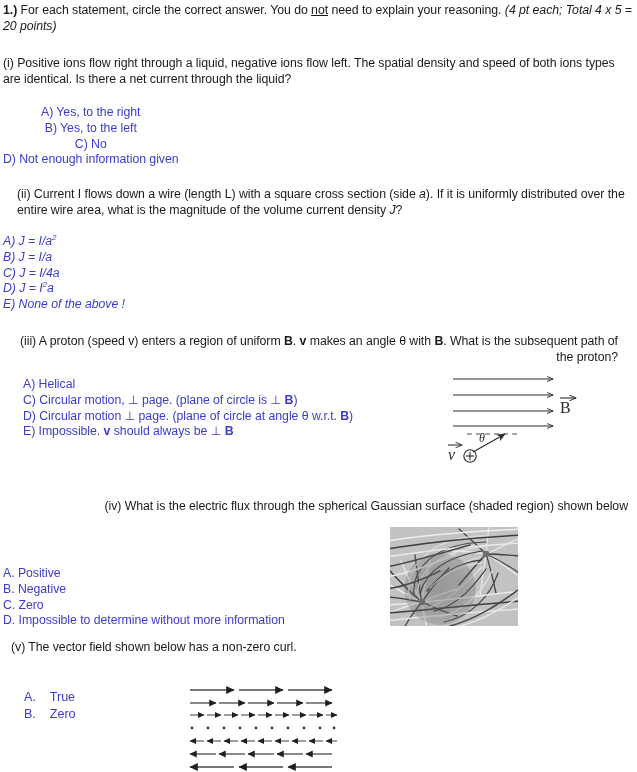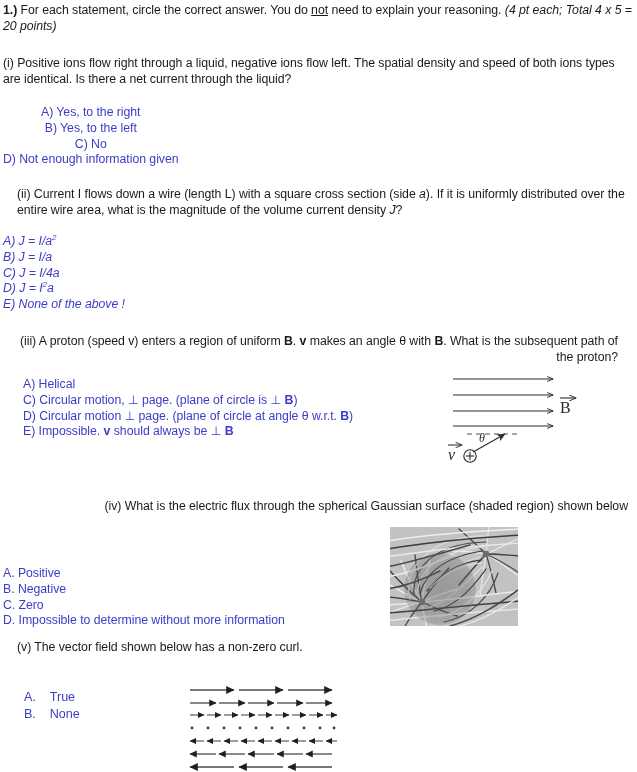--- a/index.html
+++ b/index.html
@@ -251,32 +251,32 @@
         </g>
 
         <circle cx="50" cy="62" r="36" fill="url(#gshade)"></circle>
 
         <circle cx="32" cy="75" r="3.3" fill="#6d6d6d"></circle>
         <circle cx="96" cy="27" r="3.3" fill="#6d6d6d"></circle>
       </g>
     </svg>
   </div>
 
-  <div class="qstem" style="left:17px; top:640px; width:600px;">(v) The vector field shown below has a non-zero curl.</div>
+  <div class="qstem" style="left:11px; top:640px; width:600px;">(v) The vector field shown below has a non-zero curl.</div>
 
   <div class="answers" style="left:24px; top:689px;">
     <table class="tf-table">
       <tbody>
           <tr>
         <td class="tf-lbl">A.</td>
         <td>True</td>
       </tr>
       <tr>
         <td class="tf-lbl">B.</td>
-        <td>None</td>
+        <td>Zero</td>
       </tr>
     </tbody>
       </table>
   </div>
 
   <div class="shear-fig">
     <svg width="152" height="87" viewBox="0 0 152 87" xmlns="http://www.w3.org/2000/svg">
       <defs>
         <marker id="sr" markerWidth="6" markerHeight="6" refX="5.2" refY="3" orient="auto">
           <path d="M0,0.4 L5.6,3 L0,5.6 Z" fill="#1f1f1f"></path>

